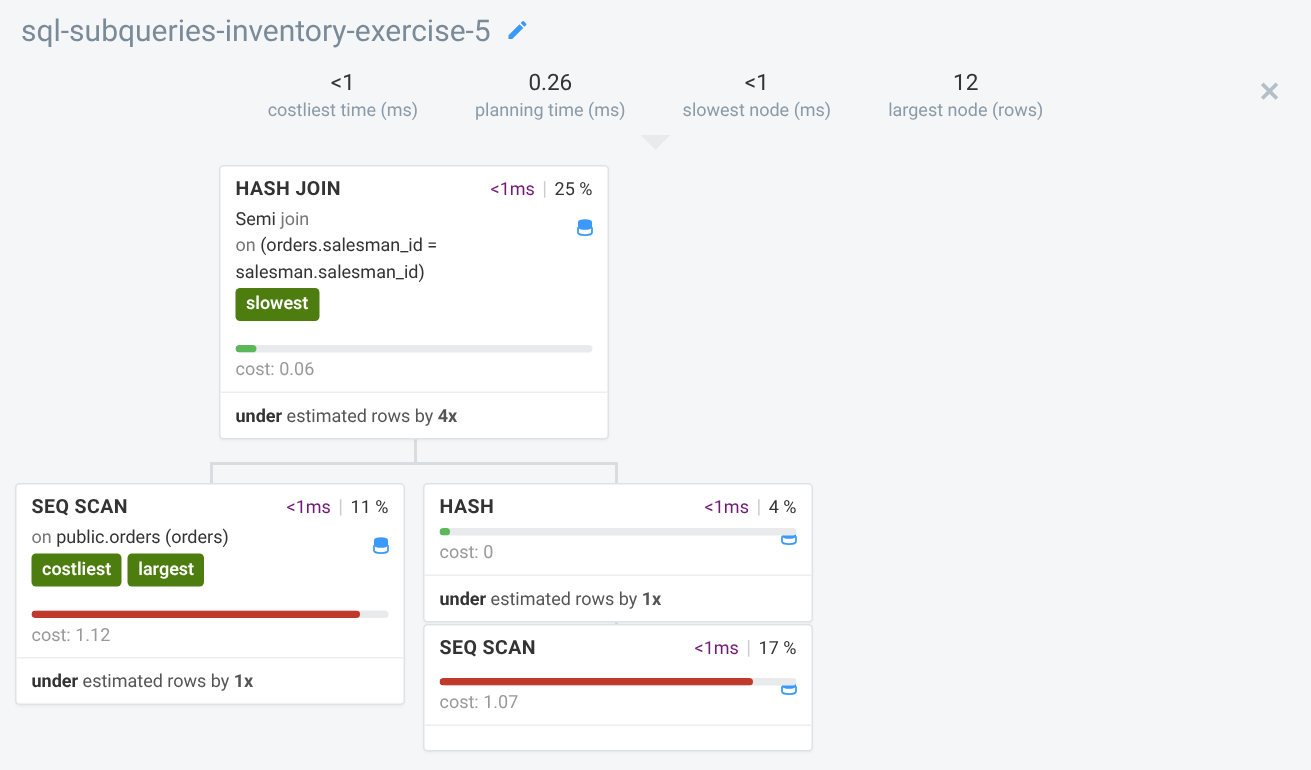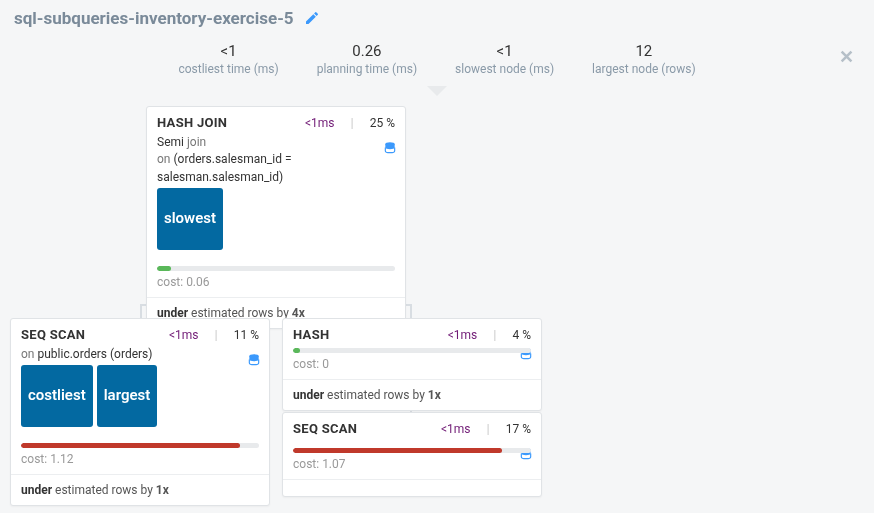--- a/index.html
+++ b/index.html
@@ -1,35 +1,35 @@
 <!DOCTYPE html>
 <html><head>
 <meta charset="utf-8">
 <style>
 *{box-sizing:border-box;margin:0;padding:0;font-family:-apple-system,BlinkMacSystemFont,"Segoe UI",Roboto,sans-serif}
 body{background:#f5f6f7;color:#555;font-size:13px;width:874px;height:513px;position:relative;overflow:hidden}
 .title-row{display:flex;align-items:center;gap:10px;padding:8px 14px}
-.title{color:#7a8a99;font-size:17px;font-weight:700}
+.title{color:#7a8a99;font-size:20px;font-weight:400}
 .edit-icon{color:#3b99fc;cursor:pointer}
 .stats-row{display:flex;justify-content:center;gap:38px;padding:6px 0 14px;position:relative}
 .stat{text-align:center;min-width:90px}
 .stat-val{color:#333;font-size:15px;margin-bottom:2px}
 .stat-lbl{color:#8a9aa8;font-size:12px}
 .close-x{color:#b5bfc8;font-size:18px;font-weight:bold;cursor:pointer;position:absolute;right:20px;top:10px}
 .pointer{width:0;height:0;border-left:10px solid transparent;border-right:10px solid transparent;border-top:10px solid #e8eaec;margin:-4px auto 8px}
 .canvas{position:relative;height:420px}
 .node{position:absolute;background:#fff;border:1px solid #e0e3e6;border-radius:3px;width:260px;box-shadow:0 1px 2px rgba(0,0,0,.04)}
-.node-hd{display:flex;align-items:flex-end;padding:8px 10px 4px;gap:16px}
+.node-hd{display:flex;align-items:flex-start;padding:8px 10px 4px;gap:5px}
 .node-name{font-weight:700;color:#333;font-size:13px;letter-spacing:.3px}
 .node-time{margin-left:auto;color:#701a75;font-size:12px}
 .node-pct{color:#333;font-size:12px}
 .node-pct b{font-weight:400}
 .node-body{padding:0 10px 8px;font-size:12px;color:#777;line-height:1.45}
 .db-icon{position:absolute;right:8px;top:34px;color:#3b99fc}
-.tag{display:inline-block;background:#0369a1;color:#fff;font-size:15px;font-weight:600;padding:20px 7px;border-radius:3px;margin-right:4px;margin-top:2px}
+.tag{display:inline-block;background:#4d7c0f;color:#fff;font-size:12px;font-weight:600;padding:2px 7px;border-radius:3px;margin-right:4px;margin-top:2px}
 .bar-track{height:5px;background:#e8eaec;border-radius:3px;margin:8px 10px 4px;position:relative;overflow:hidden}
 .bar-fill{height:100%;border-radius:3px}
 .green{background:#5ab85a}
 .red{background:#c0392b}
 .cost-line{padding:0 10px 8px;color:#999;font-size:12px}
 .divider{border-top:1px solid #eceef0}
 .est-line{padding:8px 10px;font-size:12px;color:#555}
 .est-line .u{font-weight:700;color:#333}
 .conn{position:absolute;background:#d8dde2}
 .conn.h{height:2px}

